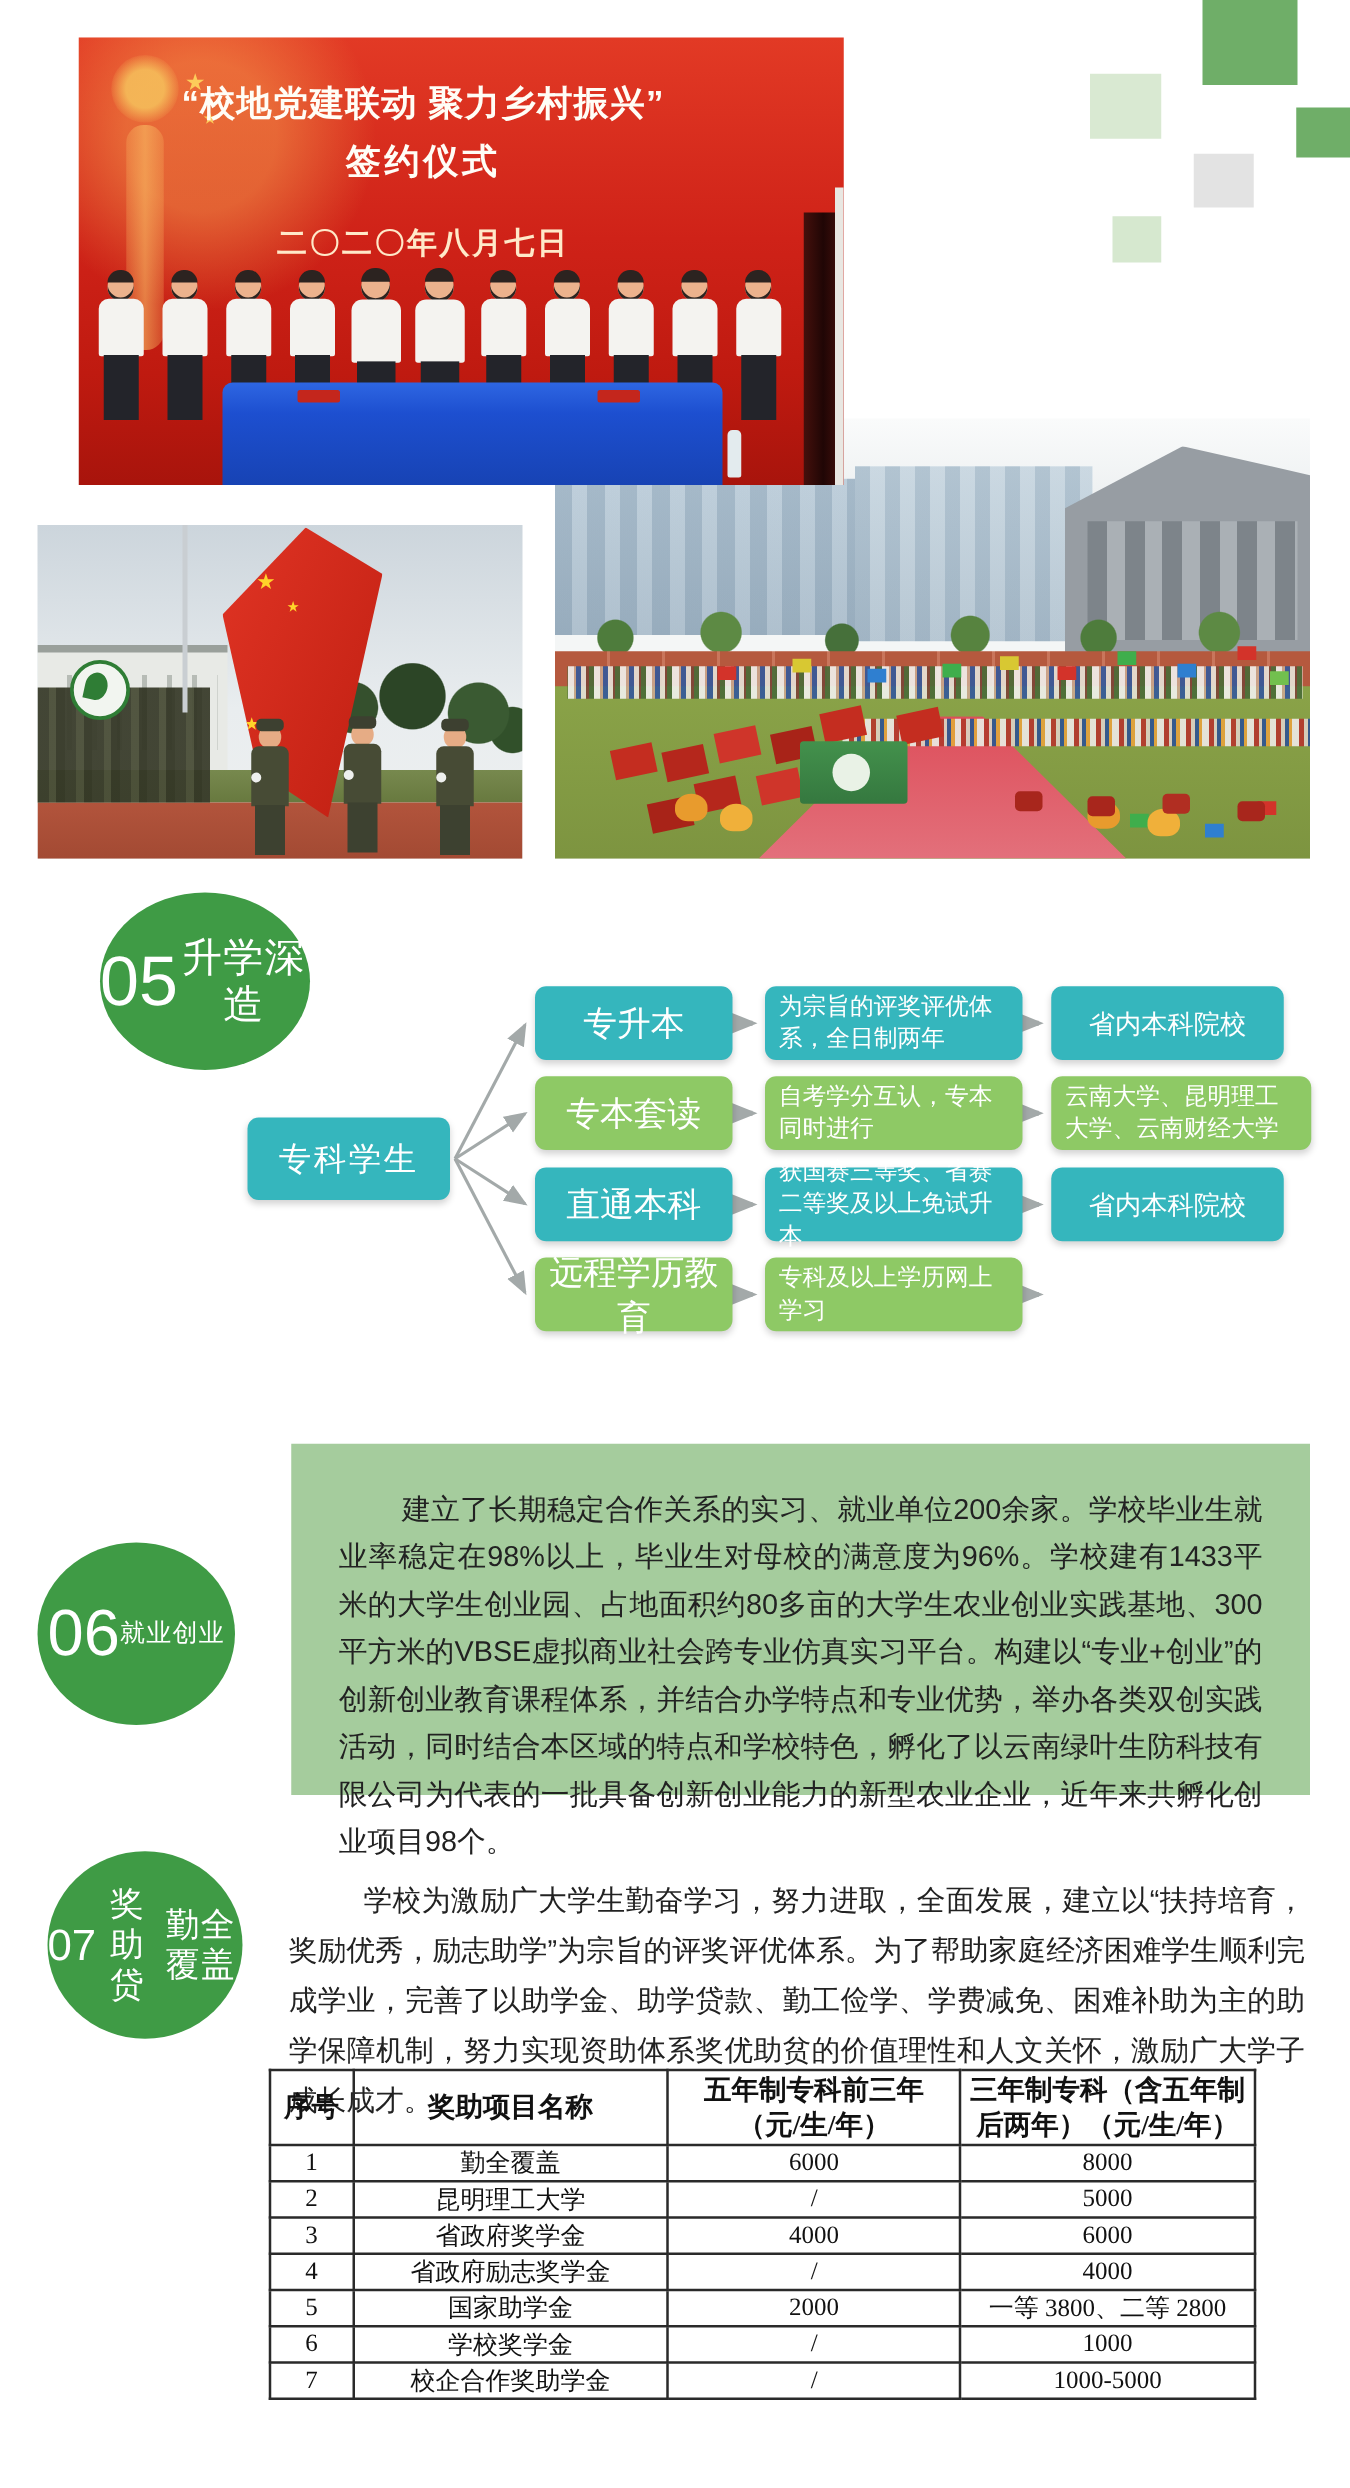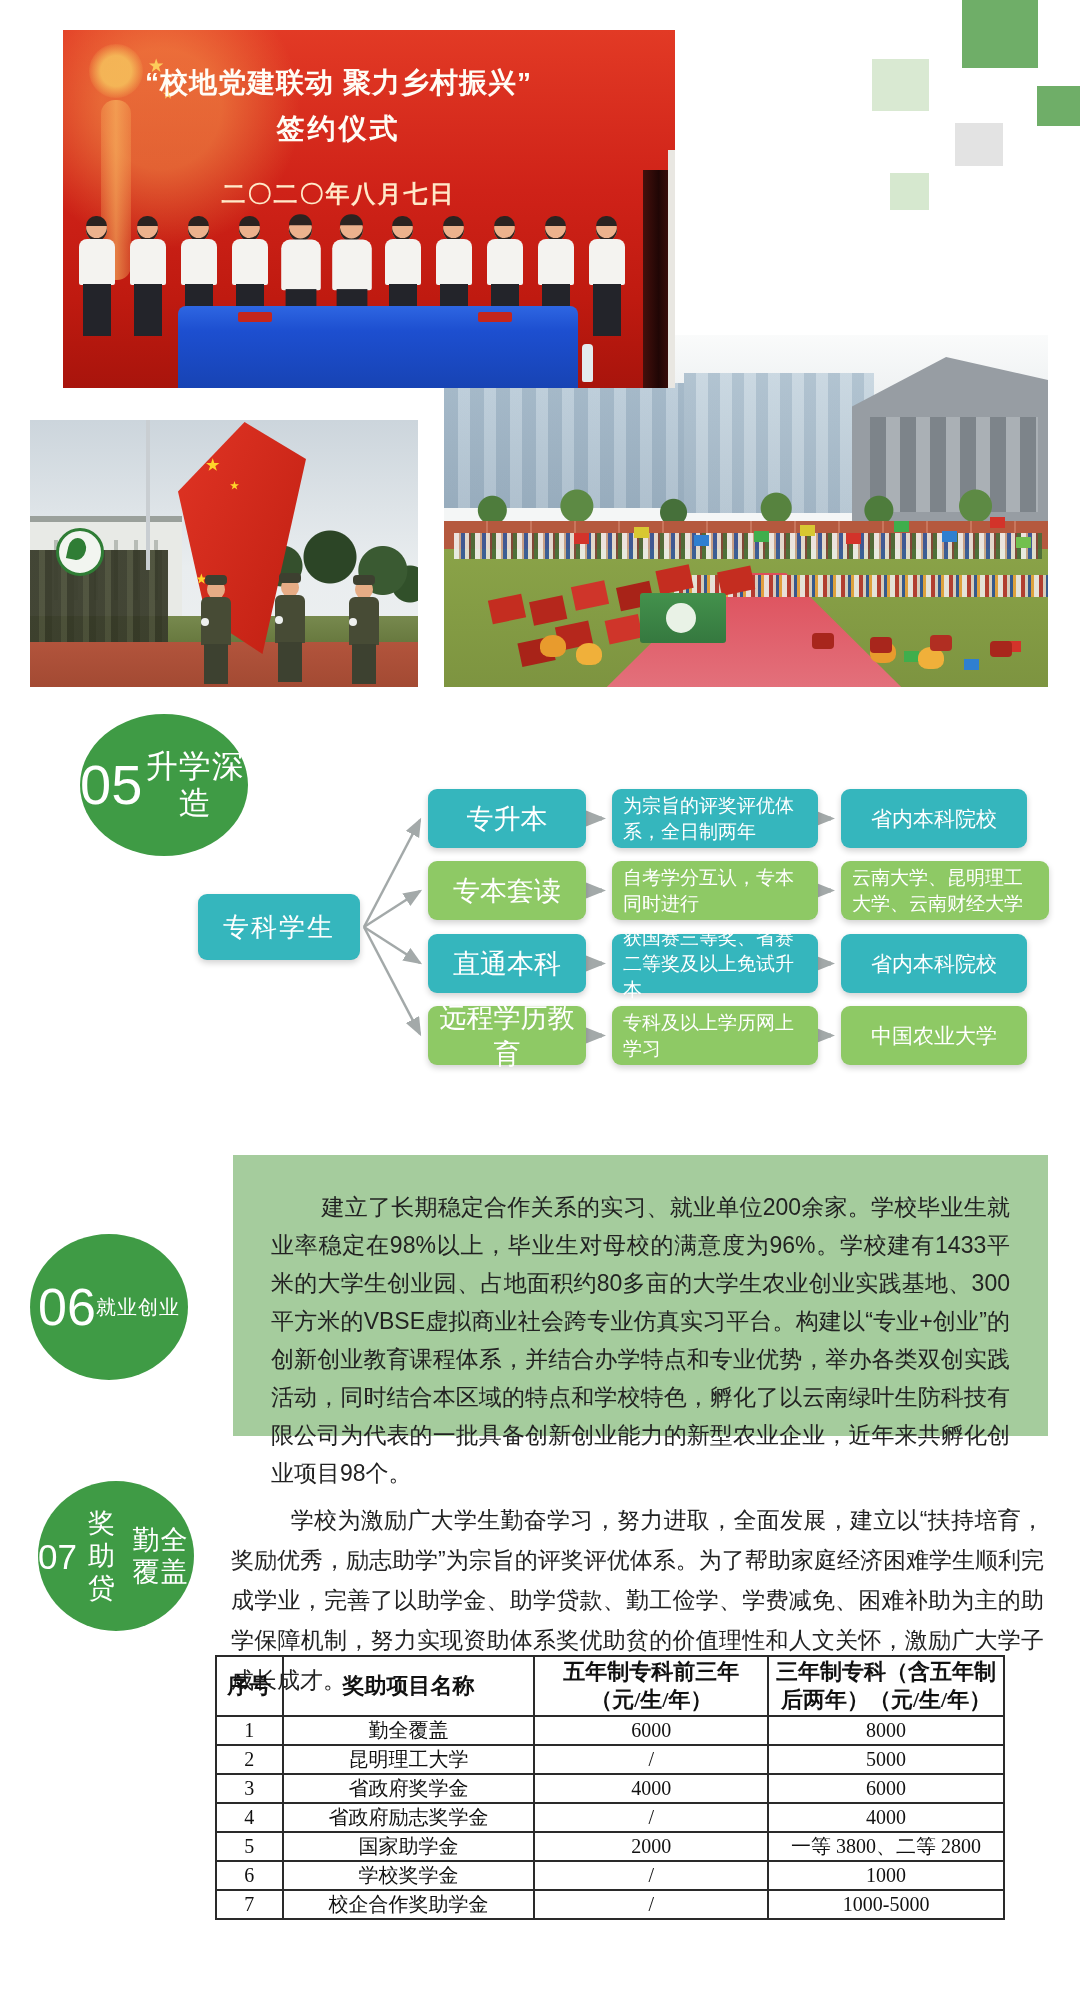--- a/index.html
+++ b/index.html
@@ -334,21 +334,20 @@
   <div class="box grn colA r2">专本套读</div>
   <div class="box grn colB r2">自考学分互认，专本同时进行</div>
   <div class="box grn colC wrap r2">云南大学、昆明理工大学、云南财经大学</div>
 
   <div class="box teal colA r3">直通本科</div>
   <div class="box teal colB r3">获国赛三等奖、省赛二等奖及以上免试升本</div>
   <div class="box teal colC r3">省内本科院校</div>
 
   <div class="box grn colA r4">远程学历教育</div>
   <div class="box grn colB r4">专科及以上学历网上学习</div>
-  <div class="box grn colC r4">中国农业大学</div>
 
   <div class="badge b06">
     <div class="num">06</div>
     <div class="t">就业创业</div>
   </div>
   <div class="panel06">
     <p>建立了长期稳定合作关系的实习、就业单位200余家。学校毕业生就业率稳定在98%以上，毕业生对母校的满意度为96%。学校建有1433平米的大学生创业园、占地面积约80多亩的大学生农业创业实践基地、300平方米的VBSE虚拟商业社会跨专业仿真实习平台。构建以“专业+创业”的创新创业教育课程体系，并结合办学特点和专业优势，举办各类双创实践活动，同时结合本区域的特点和学校特色，孵化了以云南绿叶生防科技有限公司为代表的一批具备创新创业能力的新型农业企业，近年来共孵化创业项目98个。</p>
   </div>
 
   <div class="badge b07">

